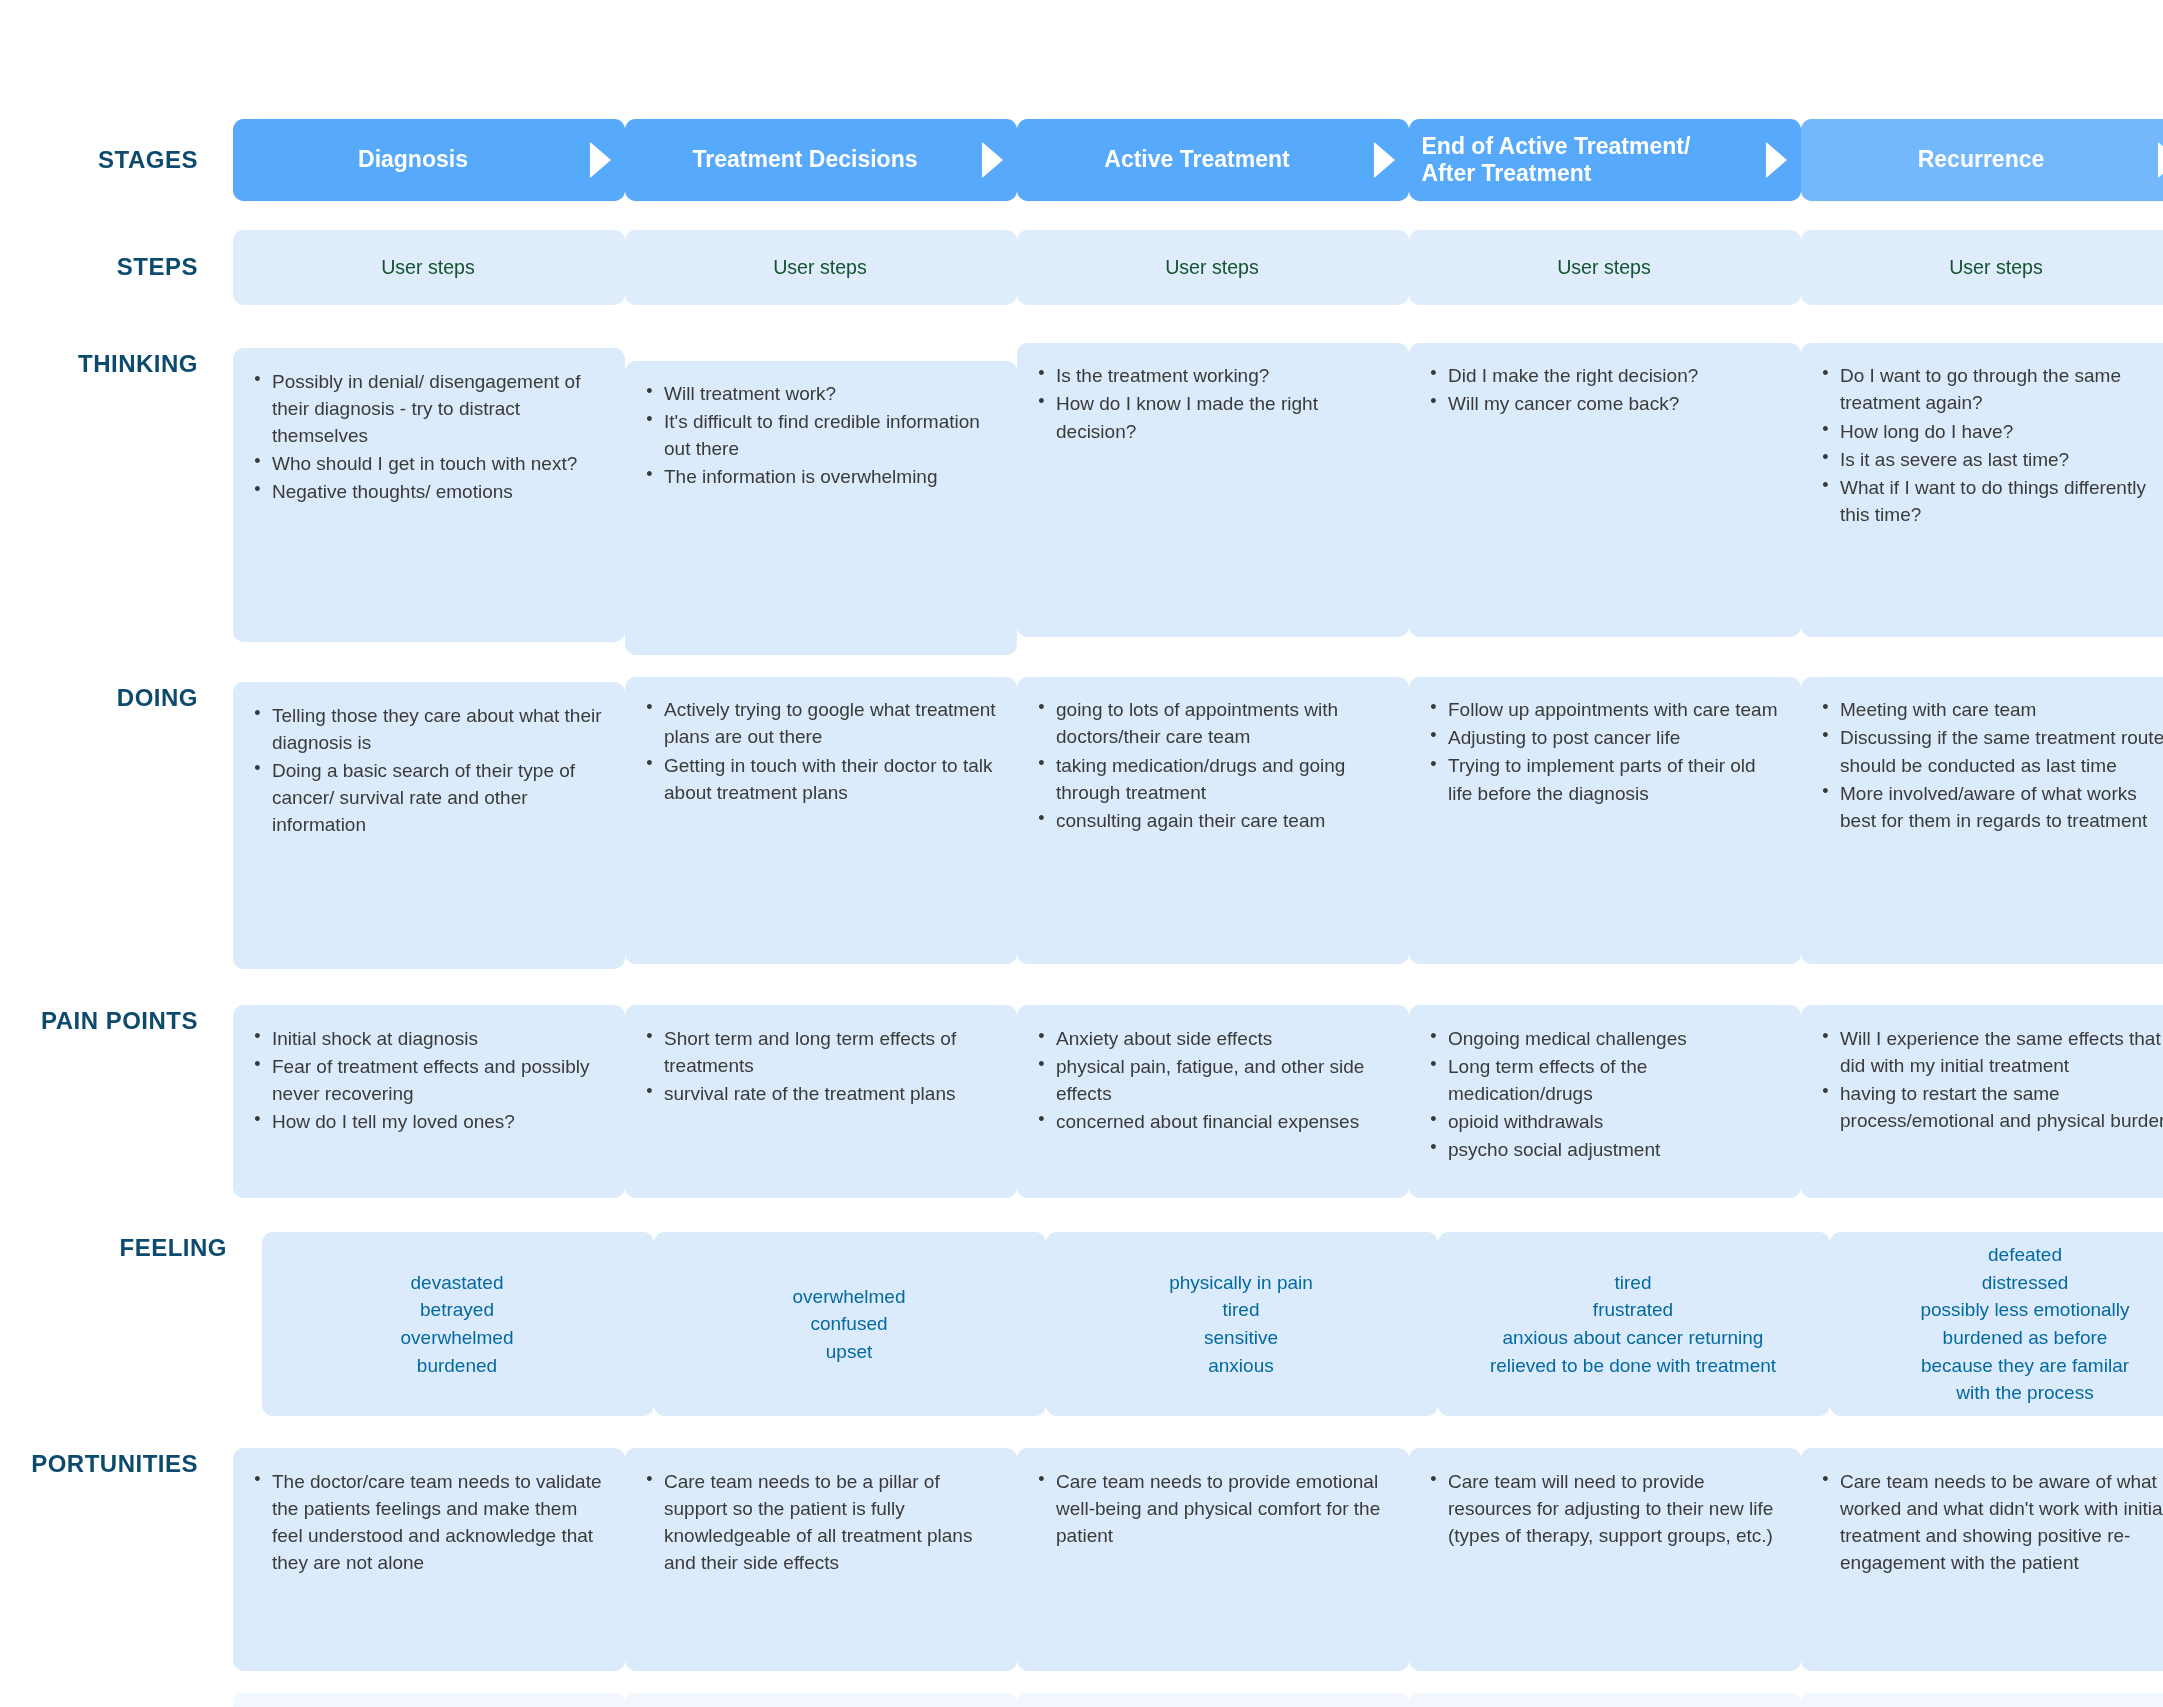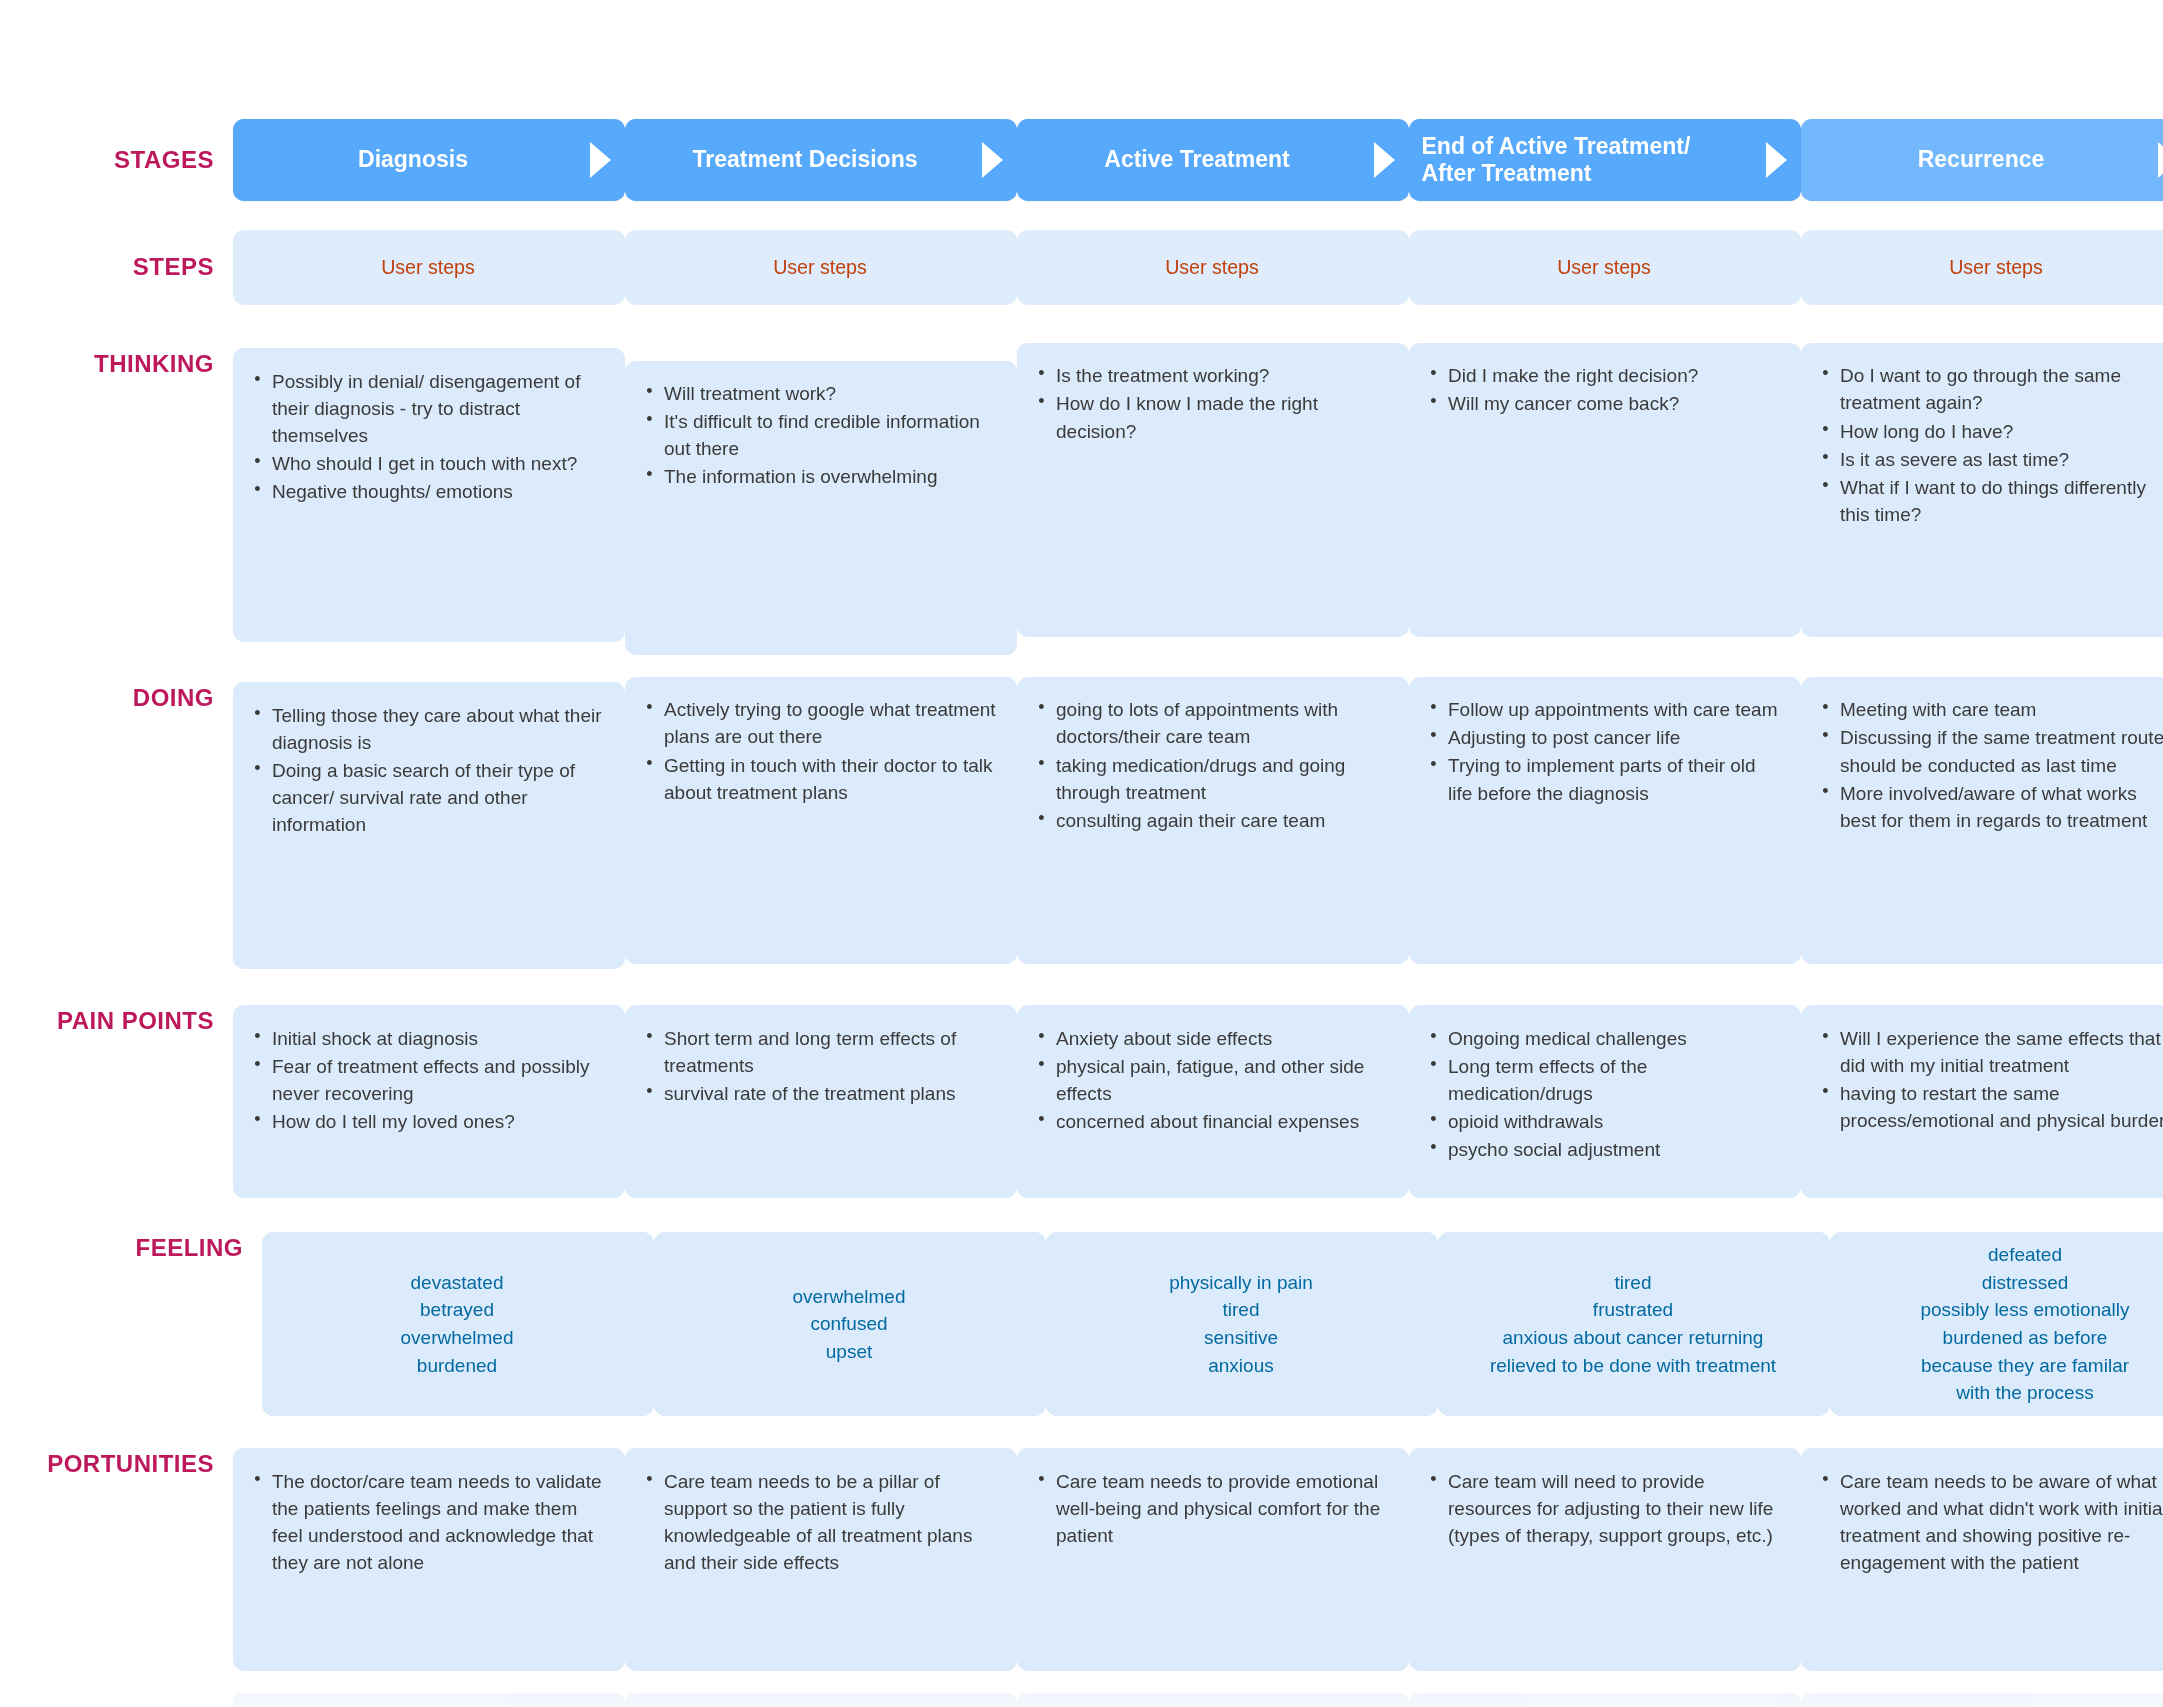--- a/index.html
+++ b/index.html
@@ -24,22 +24,22 @@
     left: 0;
     width: 2164px;
     display: flex;
   }
 
   .rowlabel {
     width: 233px;
     flex: 0 0 233px;
     position: relative;
     text-align: right;
-    padding-right: 19px;
-    color: #be185d;
+    padding-right: 35px;
+    color: #0c4a6e;
     font-weight: bold;
     letter-spacing: 0.5px;
     font-size: 24px;
     white-space: nowrap;
   }
   .rowlabel span { display: block; }
 
   .cells {
     flex: 1 1 auto;
     display: flex;
@@ -99,21 +99,21 @@
 
   .card.steps {
     height: 75px;
     display: flex;
     align-items: center;
     justify-content: center;
     background: #dfecfc;
   }
   .steps-text {
     font-size: 19.6px;
-    color: #c2410c;
+    color: #14532d;
   }
 
   ul.bullets {
     list-style: none;
     margin: 0;
     padding: 0;
   }
   ul.bullets li {
     position: relative;
     padding-left: 23px;

